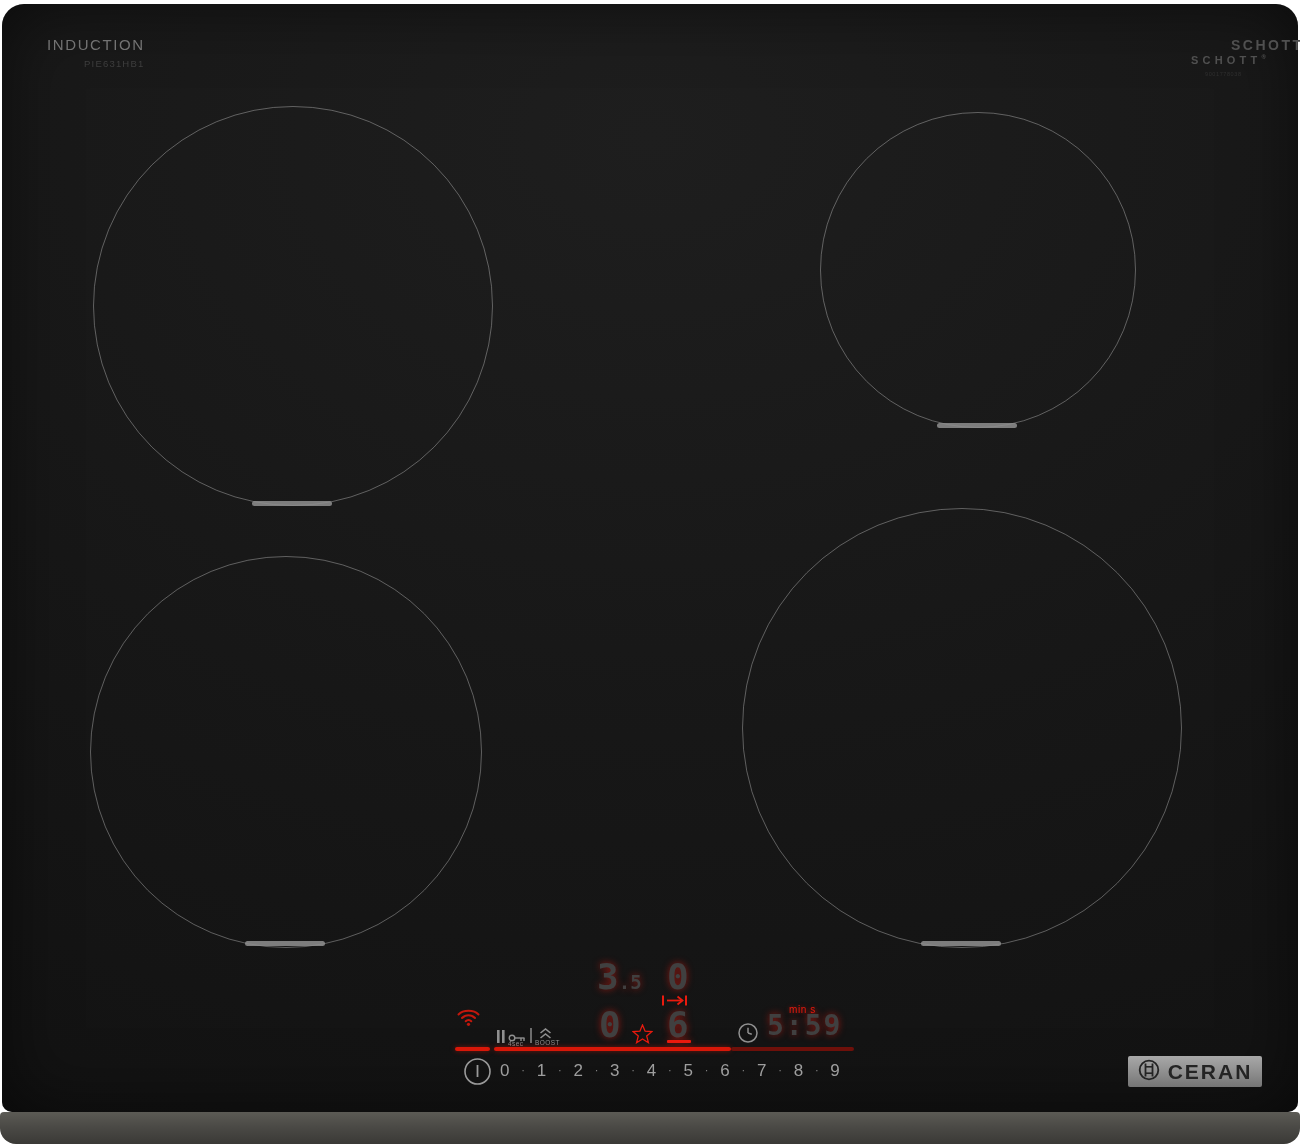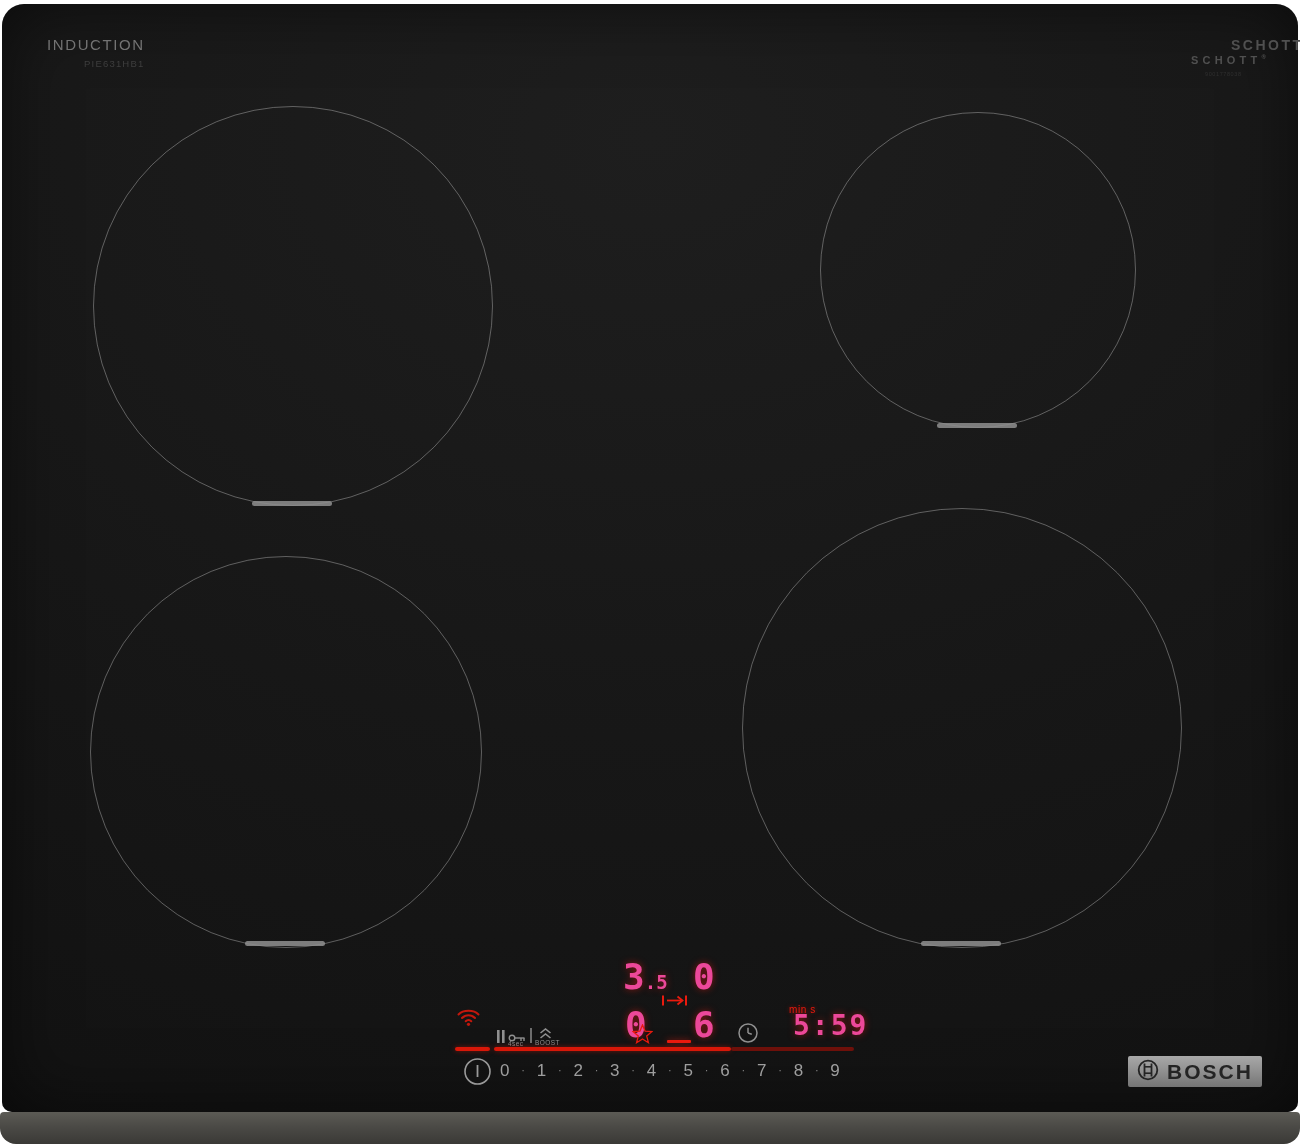--- a/index.html
+++ b/index.html
@@ -26,22 +26,22 @@
   .model-number{position:absolute;left:48px;top:58px;color:#3e3e3e;font-size:9.5px;letter-spacing:1.2px;margin-left:36px;}
 
   
   .schott{position:absolute;left:1191px;top:37px;color:#505050;}
   .schott-l1{font-size:14px;font-weight:bold;letter-spacing:2.5px;margin-left:40px;}
   .schott-l2{font-size:11px;font-weight:bold;letter-spacing:4.2px;margin-top:1px;}
   .schott-reg{font-size:6px;vertical-align:super;letter-spacing:0;}
   .schott-code{margin-top:5px;margin-left:14px;font-size:5.5px;color:#303030;letter-spacing:.6px;}
 
   
-  .led{font-family:"DejaVu Sans Mono",monospace;font-weight:bold;color:#ec4899;
-       text-shadow:0 0 7px rgba(234,26,14,.55);line-height:1;margin-left:26px;}
+  .led{font-family:"DejaVu Sans Mono",monospace;font-weight:bold;color:#404040;
+       text-shadow:0 0 7px rgba(234,26,14,.55);line-height:1;}
   .zone-power{position:absolute;font-size:36px;}
   .frac{font-size:19px;}
   .sel-underline{position:absolute;left:667px;top:1040px;width:24px;height:3px;background:#ea1a0e;
                  box-shadow:0 0 6px rgba(234,26,14,.6);border-radius:1px;}
   .move-icon{position:absolute;left:661px;top:993px;}
   .star-icon{position:absolute;left:632px;top:1024px;}
 
   
   .clock-icon{position:absolute;left:737px;top:1022px;}
   .timer-unit{position:absolute;left:789px;top:1004px;font-size:10px;color:#ea1a0e;letter-spacing:.6px;
@@ -199,16 +199,16 @@
   <div class="badge">
     <span>
       <svg width="22" height="22" viewBox="0 0 22 22" fill="none">
         <circle cx="11" cy="11" r="9.3" stroke="#242424" stroke-width="1.8"></circle>
         <line x1="7.5" y1="4.5" x2="7.5" y2="17.5" stroke="#242424" stroke-width="1.8"></line>
         <line x1="14.5" y1="4.5" x2="14.5" y2="17.5" stroke="#242424" stroke-width="1.8"></line>
         <line x1="7.5" y1="7.8" x2="14.5" y2="7.8" stroke="#242424" stroke-width="1.6"></line>
         <line x1="7.5" y1="14.2" x2="14.5" y2="14.2" stroke="#242424" stroke-width="1.6"></line>
       </svg>
     </span>
-    <span class="badge-text">BOSCH</span>
+    <span class="badge-text">CERAN</span>
   </div>
 
 </div>
 
 </body></html>

